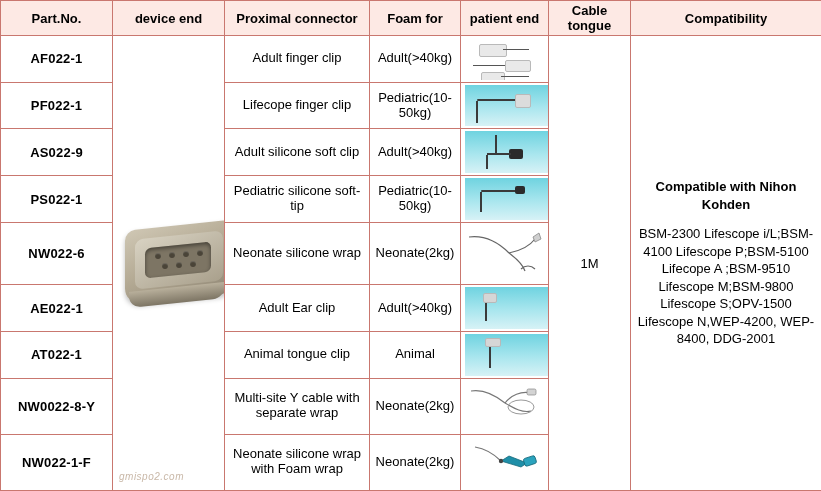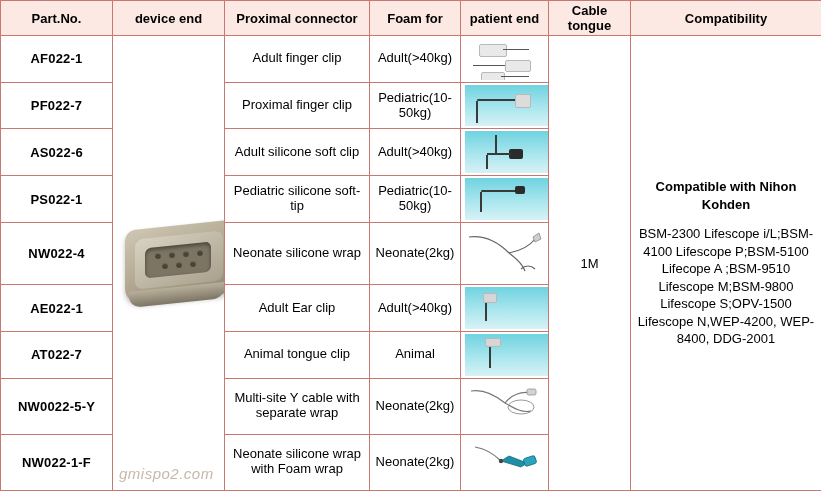--- a/index.html
+++ b/index.html
@@ -114,21 +114,21 @@
     left: 12px; top: 84px;
     width: 96px; height: 16px;
     background: linear-gradient(180deg, #b8af9b, #7d7564);
     border-radius: 0 0 12px 12px;
     transform: skewY(-6deg);
   }
   .watermark {
     position: absolute;
     left: 6px;
     bottom: 8px;
-    font-size: 15px;
+    font-size: 10px;
     color: #c9b8a8;
     font-style: italic;
     letter-spacing: 0.5px;
   }
 
   
   td.patientend {
     padding: 1px;
   }
   .pe {
@@ -219,34 +219,34 @@
           </div>
         </td>
         <td class="cablelen" rowspan="9">1M</td>
         <td class="compat" rowspan="9">
           <span class="compat-head">Compatible with Nihon Kohden</span>
           <span>BSM-2300 Lifescope i/L;BSM-4100 Lifescope P;BSM-5100 Lifecope A ;BSM-9510 Lifescope M;BSM-9800 Lifescope S;OPV-1500 Lifescope N,WEP-4200, WEP-8400, DDG-2001</span>
         </td>
       </tr>
 
       <tr>
-        <td class="partno">PF022-7</td>
-        <td class="proximal">Proximal finger clip</td>
+        <td class="partno">PF022-1</td>
+        <td class="proximal">Lifecope finger clip</td>
         <td class="applyfor">Pediatric(10-50kg)</td>
         <td class="patientend">
           <div class="pe teal">
             <div class="wire" style="left:12px; top:14px; width:40px; height:2px; border-radius:2px;"></div>
             <div class="clip-body" style="left:50px; top:9px; width:14px; height:12px; background:#dcdcdc;"></div>
             <div class="wire" style="left:11px; top:16px; width:2px; height:22px;"></div>
           </div>
         </td>
       </tr>
 
       <tr>
-        <td class="partno">AS022-6</td>
+        <td class="partno">AS022-9</td>
         <td class="proximal">Adult silicone soft clip</td>
         <td class="applyfor">Adult(&gt;40kg)</td>
         <td class="patientend">
           <div class="pe teal">
             <div class="wire" style="left:30px; top:4px; width:2px; height:18px;"></div>
             <div class="dot-sensor" style="left:44px; top:18px; width:14px; height:10px;"></div>
             <div class="wire" style="left:22px; top:22px; width:24px; height:2px;"></div>
             <div class="wire" style="left:21px; top:24px; width:2px; height:14px;"></div>
           </div>
         </td>
@@ -259,21 +259,21 @@
         <td class="patientend">
           <div class="pe teal">
             <div class="wire" style="left:16px; top:12px; width:36px; height:2px; border-radius:2px;"></div>
             <div class="dot-sensor" style="left:50px; top:8px; width:10px; height:8px;"></div>
             <div class="wire" style="left:15px; top:14px; width:2px; height:20px;"></div>
           </div>
         </td>
       </tr>
 
       <tr>
-        <td class="partno">NW022-4</td>
+        <td class="partno">NW022-6</td>
         <td class="proximal">Neonate silicone wrap</td>
         <td class="applyfor">Neonate(2kg)</td>
         <td class="patientend">
           <div class="pe white">
             <svg width="84" height="52" viewBox="0 0 84 52">
               <path d="M4 12 C20 10, 34 18, 44 28" stroke="#666" stroke-width="1.2" fill="none"></path>
               <path d="M44 28 C52 34, 58 40, 60 46" stroke="#666" stroke-width="1.2" fill="none"></path>
               <path d="M44 28 C54 26, 64 22, 70 14" stroke="#666" stroke-width="1.2" fill="none"></path>
               <path d="M68 12 L74 8 L76 14 L70 17 Z" fill="#cfcfcf" stroke="#888" stroke-width="0.8"></path>
               <path d="M56 44 C60 40, 66 40, 70 44" stroke="#666" stroke-width="1.2" fill="none"></path>
@@ -288,33 +288,33 @@
         <td class="applyfor">Adult(&gt;40kg)</td>
         <td class="patientend">
           <div class="pe teal">
             <div class="wire" style="left:20px; top:10px; width:2px; height:24px;"></div>
             <div class="clip-body" style="left:18px; top:6px; width:12px; height:8px; background:#d6d6d6;"></div>
           </div>
         </td>
       </tr>
 
       <tr>
-        <td class="partno">AT022-7</td>
+        <td class="partno">AT022-1</td>
         <td class="proximal">Animal tongue clip</td>
         <td class="applyfor">Animal</td>
         <td class="patientend">
           <div class="pe teal">
             <div class="wire" style="left:24px; top:8px; width:2px; height:26px;"></div>
             <div class="clip-body" style="left:20px; top:4px; width:14px; height:7px; background:#d6d6d6;"></div>
           </div>
         </td>
       </tr>
 
       <tr>
-        <td class="partno">NW0022-5-Y</td>
+        <td class="partno">NW0022-8-Y</td>
         <td class="proximal">Multi-site Y cable with separate wrap</td>
         <td class="applyfor">Neonate(2kg)</td>
         <td class="patientend">
           <div class="pe white">
             <svg width="84" height="46" viewBox="0 0 84 46">
               <path d="M6 10 C18 8, 30 14, 40 22" stroke="#777" stroke-width="1.2" fill="none"></path>
               <path d="M40 22 C50 28, 58 32, 66 30" stroke="#777" stroke-width="1.2" fill="none"></path>
               <path d="M40 22 C46 14, 56 10, 66 12" stroke="#777" stroke-width="1.2" fill="none"></path>
               <ellipse cx="56" cy="26" rx="13" ry="7" fill="none" stroke="#999" stroke-width="1"></ellipse>
               <rect x="62" y="8" width="9" height="6" rx="1.5" fill="#d3d3d3" stroke="#888" stroke-width="0.7"></rect>

